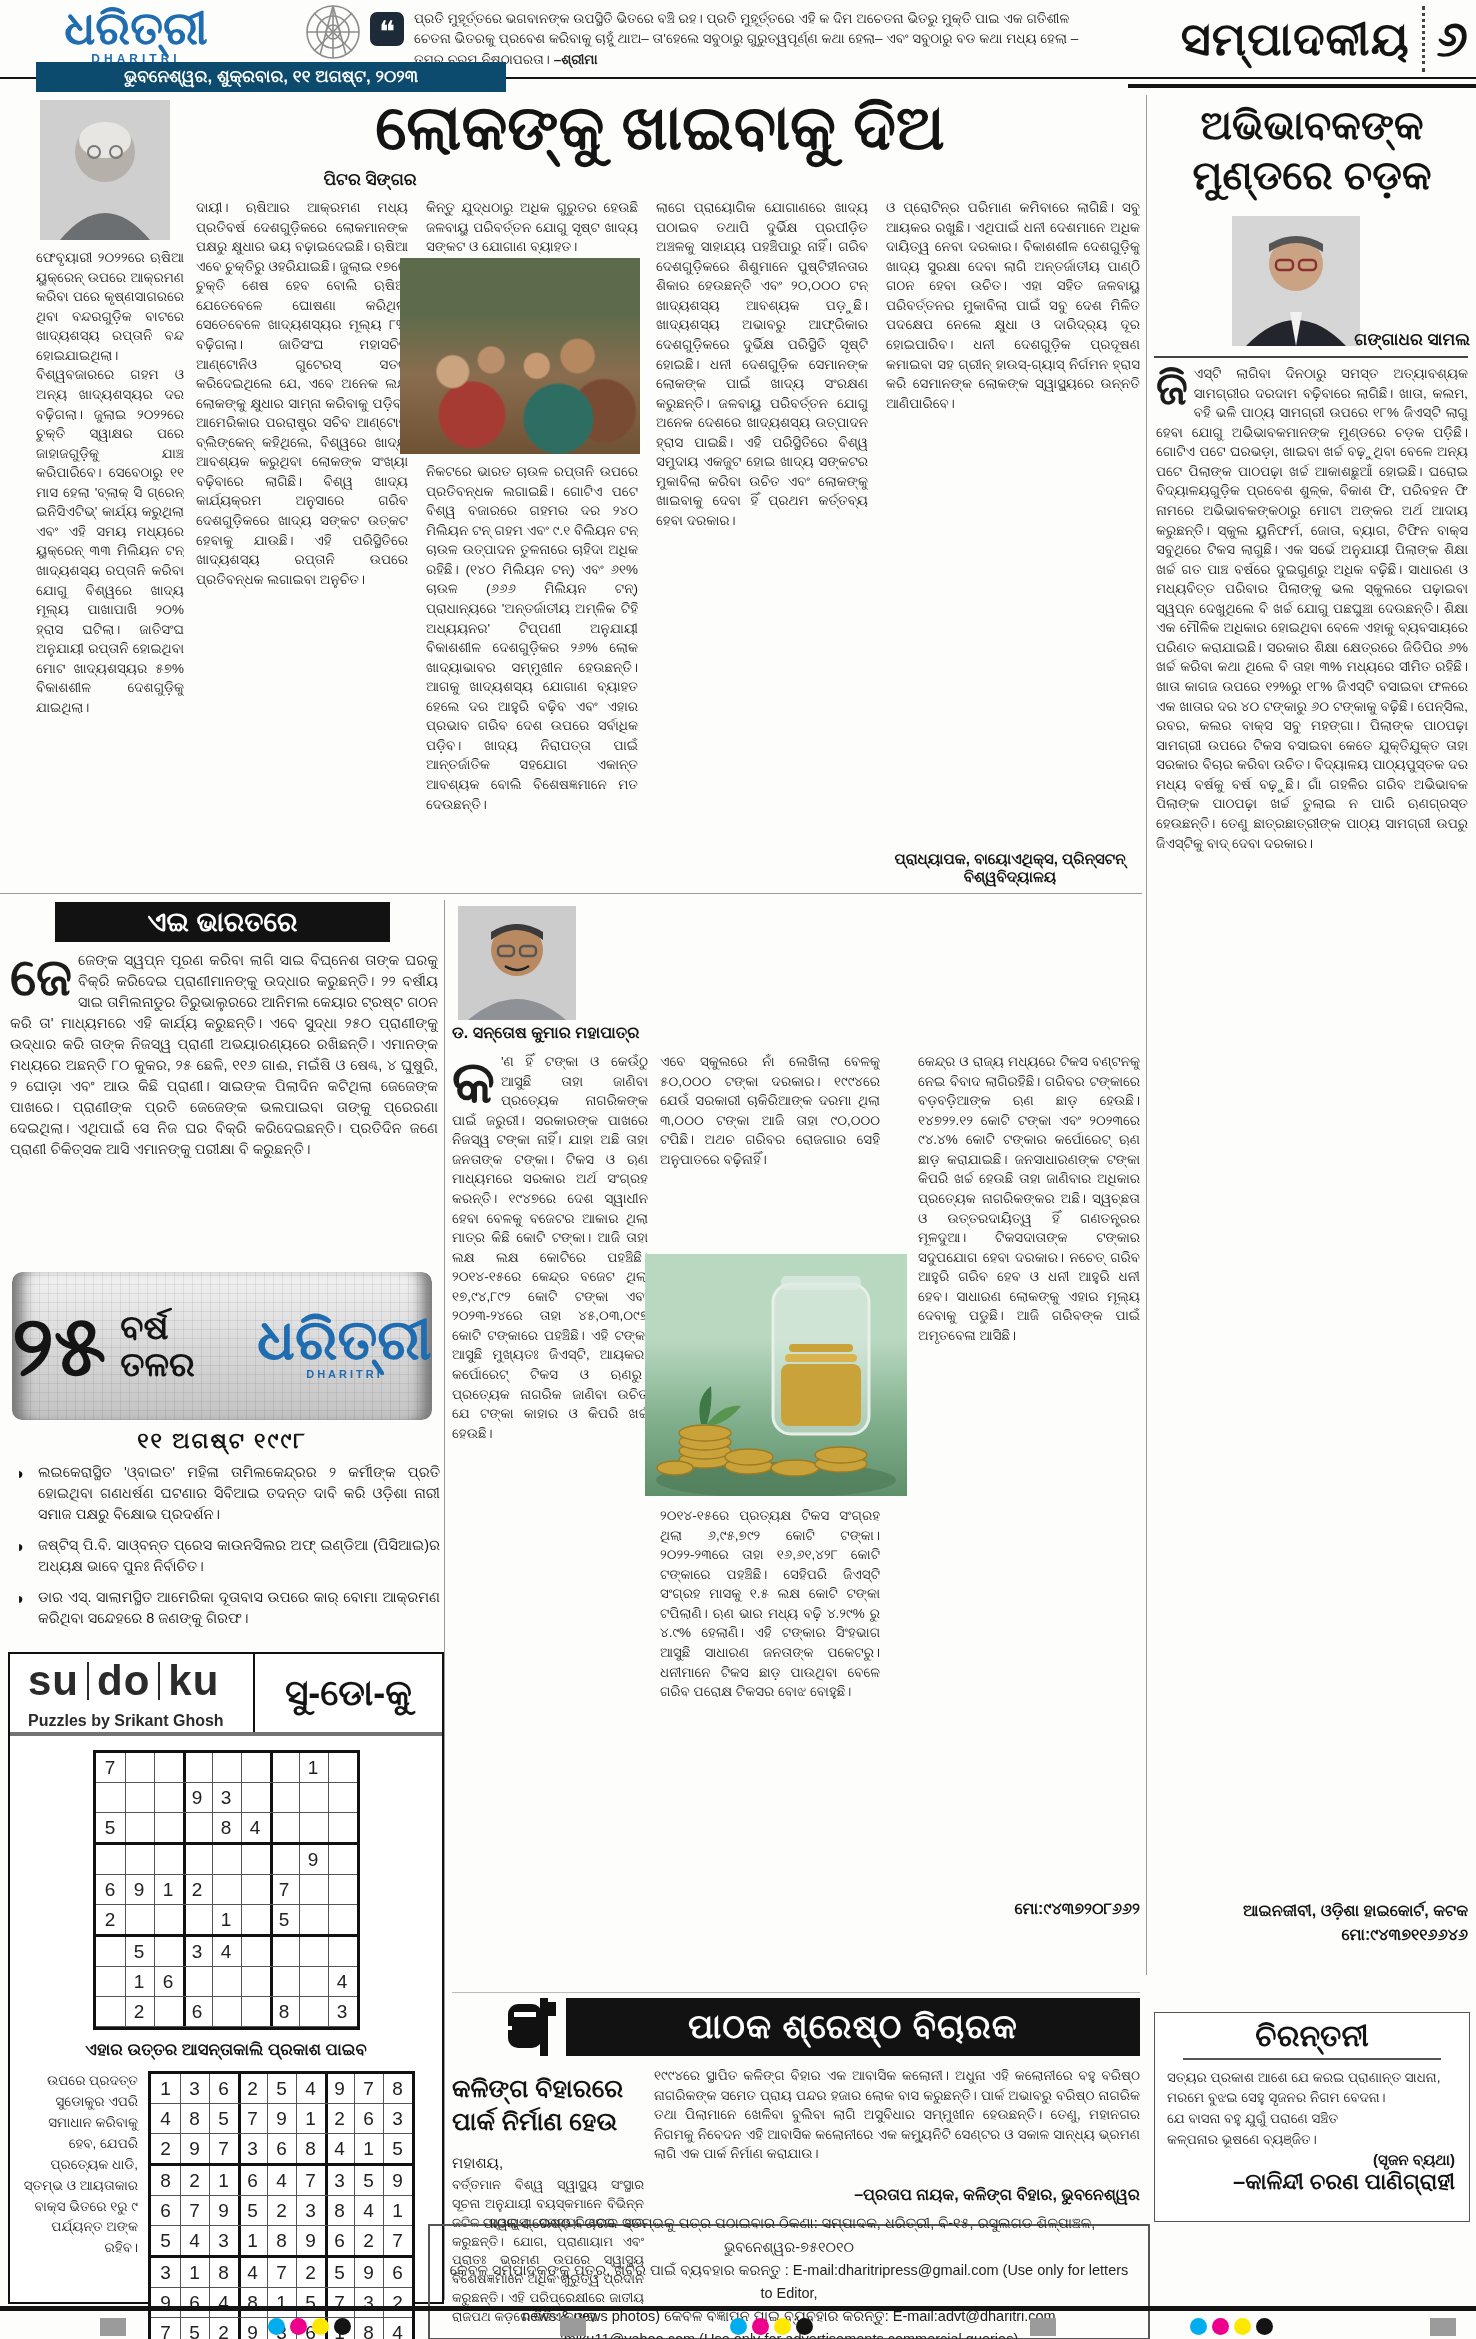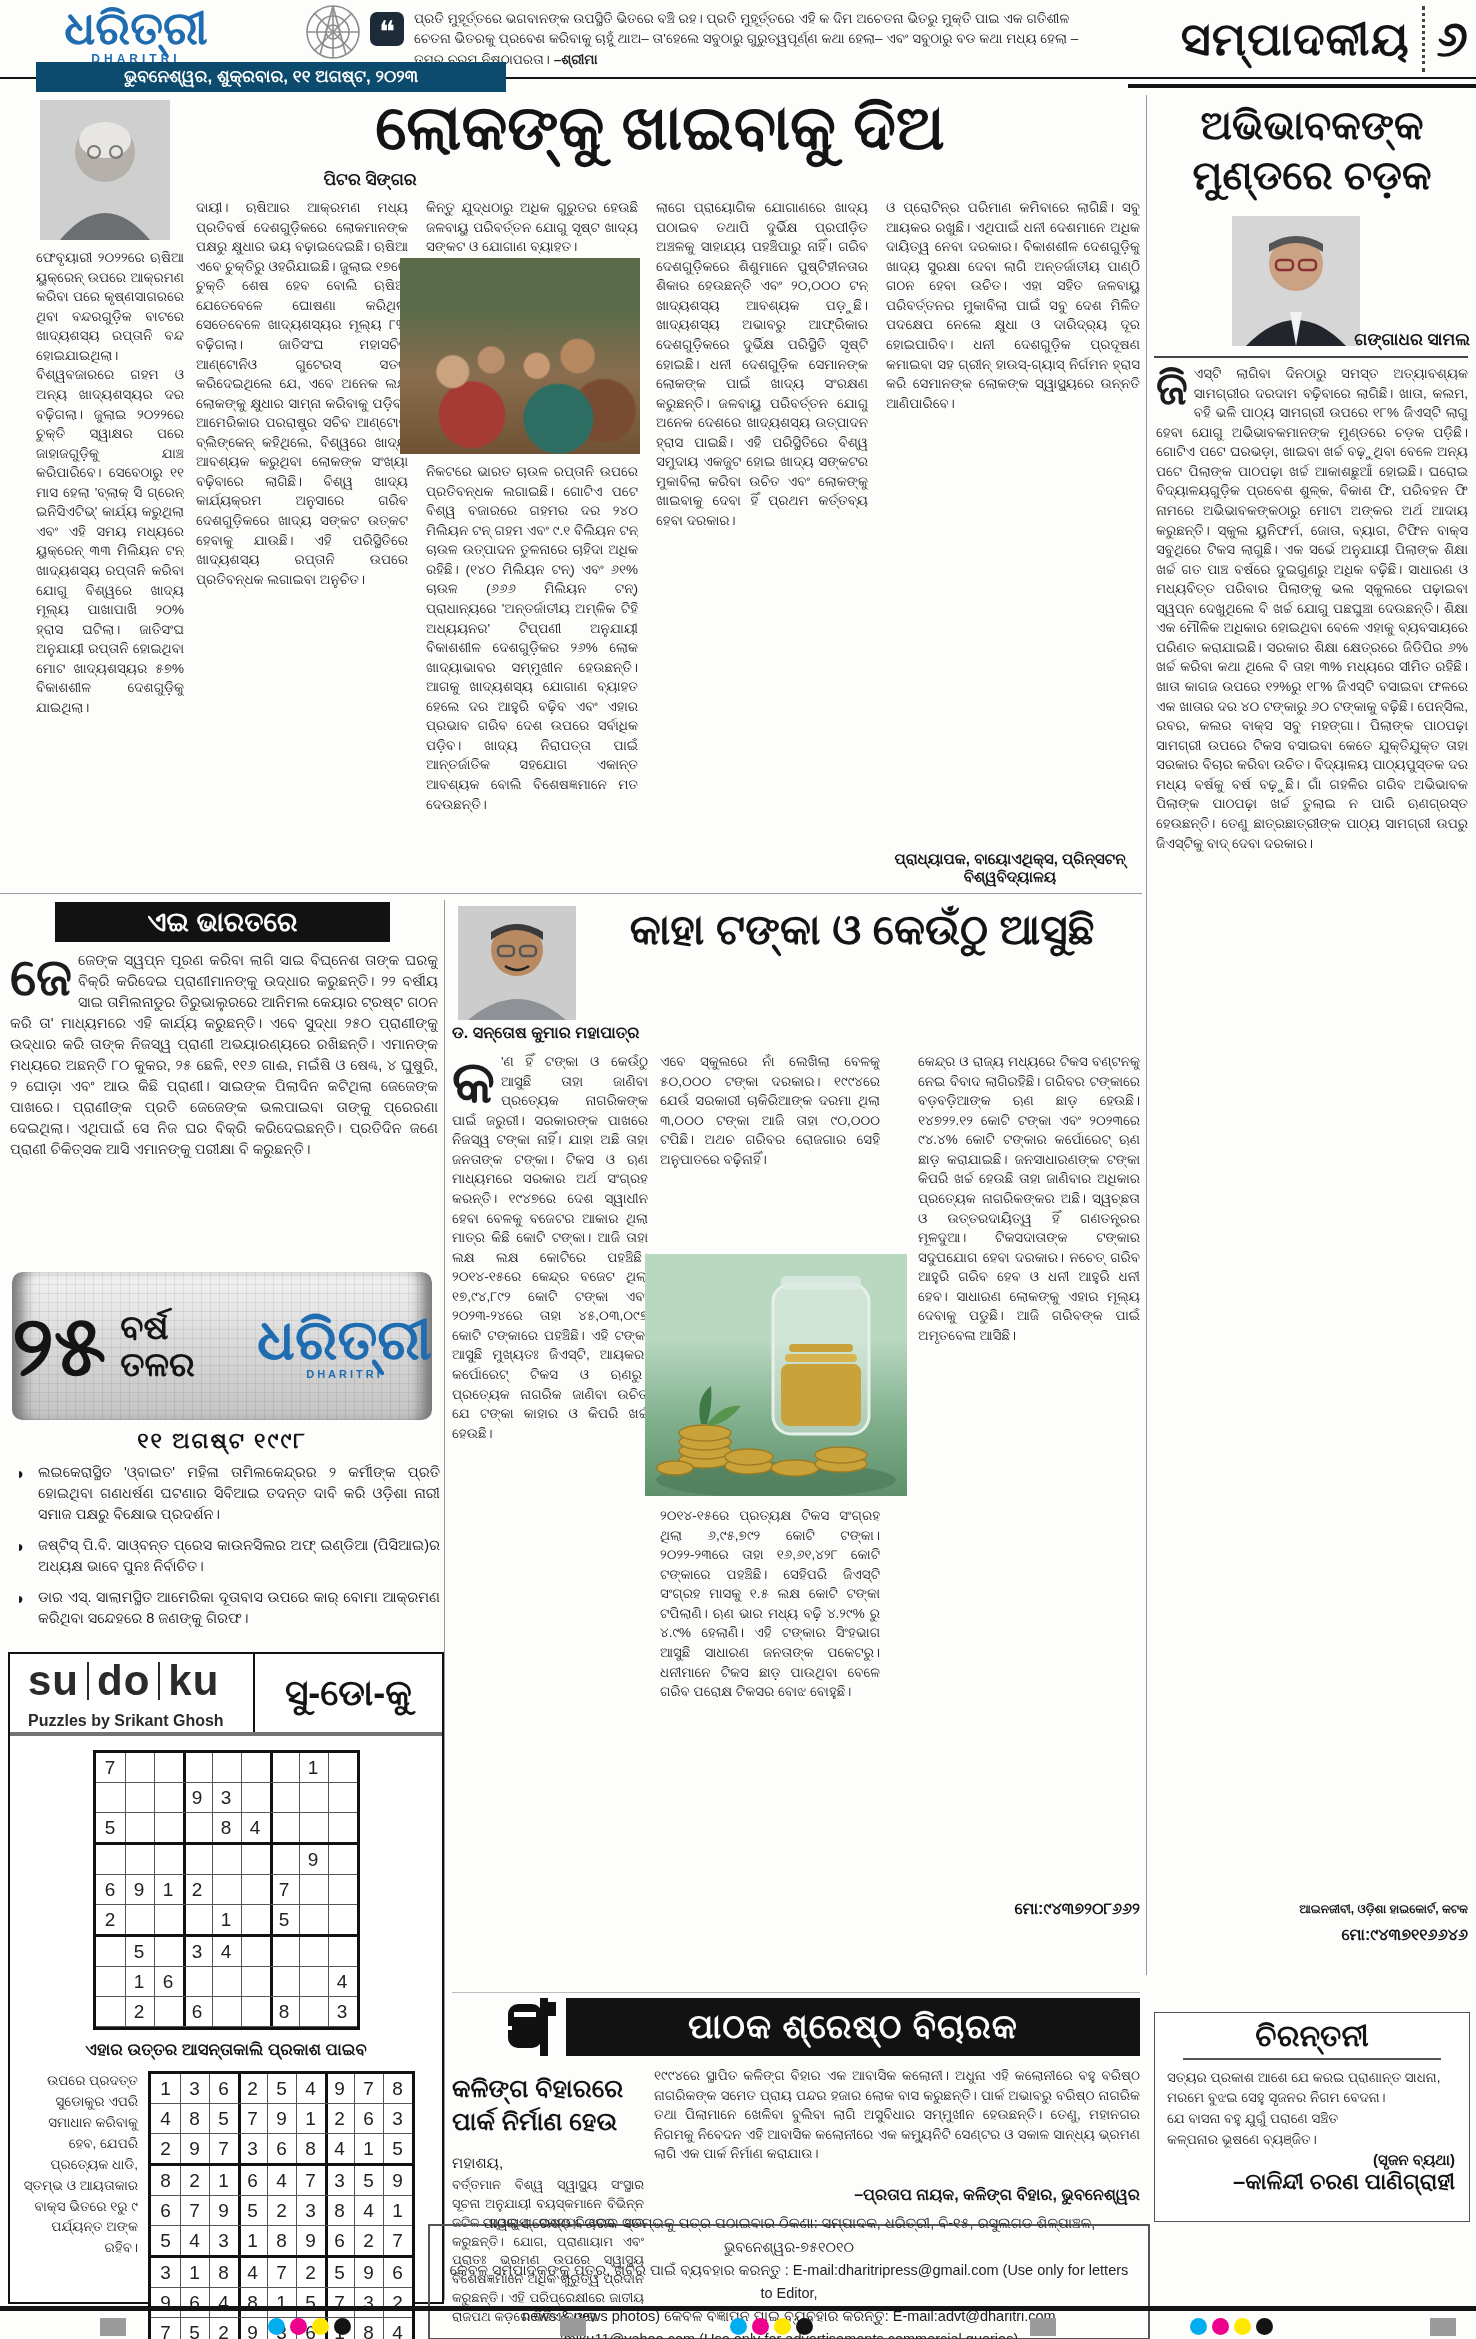--- a/index.html
+++ b/index.html
@@ -178,21 +178,21 @@
       <path d="M14 130 Q64 78 114 130 Z" fill="#23252c"></path>
       <path d="M58 96 L64 130 L70 96 Z" fill="#f2f2f2"></path>
     </svg>
   </div>
   <div class="abs byline" style="left:1330px;top:330px;width:140px;text-align:right;">ଗଙ୍ଗାଧର ସାମଲ</div>
   <div class="abs" style="left:1154px;top:356px;width:314px;height:1.5px;background:#444;"></div>
 
   <div class="abs just" style="left:1156px;top:364px;width:312px;height:1530px;">
     <span class="dropcap">ଜି</span><span>ଏସ୍‌ଟି ଲାଗିବା ଦିନଠାରୁ ସମସ୍ତ ଅତ୍ୟାବଶ୍ୟକ ସାମଗ୍ରୀର ଦରଦାମ ବଢ଼ିବାରେ ଲାଗିଛି। ଖାତା, କଲମ, ବହି ଭଳି ପାଠ୍ୟ ସାମଗ୍ରୀ ଉପରେ ୧୮% ଜିଏସ୍‌ଟି ଲାଗୁ ହେବା ଯୋଗୁ ଅଭିଭାବକମାନଙ୍କ ମୁଣ୍ଡରେ ଚଡ଼କ ପଡ଼ିଛି। ଗୋଟିଏ ପଟେ ଘରଭଡ଼ା, ଖାଇବା ଖର୍ଚ୍ଚ ବଢ଼ୁଥିବା ବେଳେ ଅନ୍ୟ ପଟେ ପିଲାଙ୍କ ପାଠପଢ଼ା ଖର୍ଚ୍ଚ ଆକାଶଛୁଆଁ ହୋଇଛି। ଘରୋଇ ବିଦ୍ୟାଳୟଗୁଡ଼ିକ ପ୍ରବେଶ ଶୁଳ୍କ, ବିକାଶ ଫି, ପରିବହନ ଫି ନାମରେ ଅଭିଭାବକଙ୍କଠାରୁ ମୋଟା ଅଙ୍କର ଅର୍ଥ ଆଦାୟ କରୁଛନ୍ତି। ସ୍କୁଲ ୟୁନିଫର୍ମ, ଜୋତା, ବ୍ୟାଗ, ଟିଫିନ ବାକ୍ସ ସବୁଥିରେ ଟିକସ ଲାଗୁଛି। ଏକ ସର୍ଭେ ଅନୁଯାୟୀ ପିଲାଙ୍କ ଶିକ୍ଷା ଖର୍ଚ୍ଚ ଗତ ପାଞ୍ଚ ବର୍ଷରେ ଦୁଇଗୁଣରୁ ଅଧିକ ବଢ଼ିଛି। ସାଧାରଣ ଓ ମଧ୍ୟବିତ୍ତ ପରିବାର ପିଲାଙ୍କୁ ଭଲ ସ୍କୁଲରେ ପଢ଼ାଇବା ସ୍ୱପ୍ନ ଦେଖୁଥିଲେ ବି ଖର୍ଚ୍ଚ ଯୋଗୁ ପଛଘୁଞ୍ଚା ଦେଉଛନ୍ତି। ଶିକ୍ଷା ଏକ ମୌଳିକ ଅଧିକାର ହୋଇଥିବା ବେଳେ ଏହାକୁ ବ୍ୟବସାୟରେ ପରିଣତ କରାଯାଇଛି। ସରକାର ଶିକ୍ଷା କ୍ଷେତ୍ରରେ ଜିଡିପିର ୬% ଖର୍ଚ୍ଚ କରିବା କଥା ଥିଲେ ବି ତାହା ୩% ମଧ୍ୟରେ ସୀମିତ ରହିଛି। ଖାତା କାଗଜ ଉପରେ ୧୨%ରୁ ୧୮% ଜିଏସ୍‌ଟି ବସାଇବା ଫଳରେ ଏକ ଖାତାର ଦର ୪୦ ଟଙ୍କାରୁ ୬୦ ଟଙ୍କାକୁ ବଢ଼ିଛି। ପେନ୍‌ସିଲ, ରବର, କଲର ବାକ୍ସ ସବୁ ମହଙ୍ଗା। ପିଲାଙ୍କ ପାଠପଢ଼ା ସାମଗ୍ରୀ ଉପରେ ଟିକସ ବସାଇବା କେତେ ଯୁକ୍ତିଯୁକ୍ତ ତାହା ସରକାର ବିଚାର କରିବା ଉଚିତ। ବିଦ୍ୟାଳୟ ପାଠ୍ୟପୁସ୍ତକ ଦର ମଧ୍ୟ ବର୍ଷକୁ ବର୍ଷ ବଢ଼ୁଛି। ଗାଁ ଗହଳିର ଗରିବ ଅଭିଭାବକ ପିଲାଙ୍କ ପାଠପଢ଼ା ଖର୍ଚ୍ଚ ତୁଲାଇ ନ ପାରି ଋଣଗ୍ରସ୍ତ ହେଉଛନ୍ତି। ତେଣୁ ଛାତ୍ରଛାତ୍ରୀଙ୍କ ପାଠ୍ୟ ସାମଗ୍ରୀ ଉପରୁ ଜିଏସ୍‌ଟିକୁ ବାଦ୍ ଦେବା ଦରକାର।</span>
   </div>
-  <div class="abs signoff" style="left:1156px;top:1902px;width:312px;text-align:right;font-size:12px;">ଆଇନଜୀବୀ, ଓଡ଼ିଶା ହାଇକୋର୍ଟ, କଟକ</div>
+  <div class="abs signoff" style="left:1156px;top:1902px;width:312px;text-align:right;font-size:16px;">ଆଇନଜୀବୀ, ଓଡ଼ିଶା ହାଇକୋର୍ଟ, କଟକ</div>
   <div class="abs signoff" style="left:1156px;top:1926px;width:312px;text-align:right;font-size:16px;">ମୋ:୯୪୩୭୧୧୬୬୪୬</div>
 
   <div class="abs black-band" style="left:55px;top:902px;width:335px;height:40px;font-size:27px;">ଏଇ ଭାରତରେ</div>
   <div class="abs just" style="left:10px;top:950px;width:428px;height:314px;font-size:14.5px;">
     <span class="dropcap" style="font-size:52px;">ଜେ</span><span>ଜେଙ୍କ ସ୍ୱପ୍ନ ପୂରଣ କରିବା ଲାଗି ସାଇ ବିଘ୍ନେଶ ତାଙ୍କ ଘରକୁ ବିକ୍ରି କରିଦେଇ ପ୍ରାଣୀମାନଙ୍କୁ ଉଦ୍ଧାର କରୁଛନ୍ତି। ୨୨ ବର୍ଷୀୟ ସାଇ ତାମିଲନାଡୁର ତିରୁଭାଲୁରରେ ଆନିମଲ କେୟାର ଟ୍ରଷ୍ଟ ଗଠନ କରି ତା' ମାଧ୍ୟମରେ ଏହି କାର୍ଯ୍ୟ କରୁଛନ୍ତି। ଏବେ ସୁଦ୍ଧା ୨୫୦ ପ୍ରାଣୀଙ୍କୁ ଉଦ୍ଧାର କରି ତାଙ୍କ ନିଜସ୍ୱ ପ୍ରାଣୀ ଅଭୟାରଣ୍ୟରେ ରଖିଛନ୍ତି। ଏମାନଙ୍କ ମଧ୍ୟରେ ଅଛନ୍ତି ୮୦ କୁକର, ୨୫ ଛେଳି, ୧୧୬ ଗାଈ, ମଇଁଷି ଓ ଷେଣ୍ଢ, ୪ ଘୁଷୁରି, ୨ ଘୋଡ଼ା ଏବଂ ଆଉ କିଛି ପ୍ରାଣୀ। ସାଇଙ୍କ ପିଲାଦିନ କଟିଥିଲା ଜେଜେଙ୍କ ପାଖରେ। ପ୍ରାଣୀଙ୍କ ପ୍ରତି ଜେଜେଙ୍କ ଭଲପାଇବା ତାଙ୍କୁ ପ୍ରେରଣା ଦେଇଥିଲା। ଏଥିପାଇଁ ସେ ନିଜ ଘର ବିକ୍ରି କରିଦେଇଛନ୍ତି। ପ୍ରତିଦିନ ଜଣେ ପ୍ରାଣୀ ଚିକିତ୍ସକ ଆସି ଏମାନଙ୍କୁ ପରୀକ୍ଷା ବି କରୁଛନ୍ତି।</span>
   </div>
 
   <div class="abs banner25" style="left:12px;top:1272px;width:420px;height:148px;">
     <span class="b25-num">୨୫</span>
     <span class="b25-txt">ବର୍ଷ ତଳର</span>
@@ -415,21 +415,20 @@
     <svg width="118" height="114" viewBox="0 0 118 114">
       <rect width="118" height="114" fill="#cccccc"></rect>
       <circle cx="59" cy="44" r="26" fill="#b98a62"></circle>
       <path d="M33 34 Q59 14 85 34 L85 26 Q59 10 33 26 Z" fill="#3a3a3a"></path>
       <rect x="40" y="40" width="16" height="10" rx="4" fill="none" stroke="#555" stroke-width="2.4"></rect>
       <rect x="62" y="40" width="16" height="10" rx="4" fill="none" stroke="#555" stroke-width="2.4"></rect>
       <path d="M47 60 Q59 68 71 60" stroke="#222" stroke-width="2.5" fill="none"></path>
       <path d="M10 114 Q59 72 108 114 Z" fill="#8e9296"></path>
     </svg>
   </div>
-  <div class="abs mid-headline center" style="left:584px;top:906px;width:556px;">କାହା ଟଙ୍କା ଓ କେଉଁଠୁ ଆସୁଛି</div>
   <div class="abs byline" style="left:452px;top:1024px;width:260px;font-size:16px;">ଡ. ସନ୍ତୋଷ କୁମାର ମହାପାତ୍ର</div>
 
   <div class="abs just" style="left:452px;top:1052px;width:196px;height:878px;">
     <span class="dropcap" style="font-size:58px;">କ</span><span>'ଣ ହିଁ ଟଙ୍କା ଓ କେଉଁଠୁ ଆସୁଛି ତାହା ଜାଣିବା ପ୍ରତ୍ୟେକ ନାଗରିକଙ୍କ ପାଇଁ ଜରୁରୀ। ସରକାରଙ୍କ ପାଖରେ ନିଜସ୍ୱ ଟଙ୍କା ନାହିଁ। ଯାହା ଅଛି ତାହା ଜନତାଙ୍କ ଟଙ୍କା। ଟିକସ ଓ ଋଣ ମାଧ୍ୟମରେ ସରକାର ଅର୍ଥ ସଂଗ୍ରହ କରନ୍ତି। ୧୯୪୭ରେ ଦେଶ ସ୍ୱାଧୀନ ହେବା ବେଳକୁ ବଜେଟର ଆକାର ଥିଲା ମାତ୍ର କିଛି କୋଟି ଟଙ୍କା। ଆଜି ତାହା ଲକ୍ଷ ଲକ୍ଷ କୋଟିରେ ପହଞ୍ଚିଛି। ୨୦୧୪-୧୫ରେ କେନ୍ଦ୍ର ବଜେଟ ଥିଲା ୧୭,୯୪,୮୯୨ କୋଟି ଟଙ୍କା ଏବଂ ୨୦୨୩-୨୪ରେ ତାହା ୪୫,୦୩,୦୯୭ କୋଟି ଟଙ୍କାରେ ପହଞ୍ଚିଛି। ଏହି ଟଙ୍କା ଆସୁଛି ମୁଖ୍ୟତଃ ଜିଏସ୍‌ଟି, ଆୟକର, କର୍ପୋରେଟ୍ ଟିକସ ଓ ଋଣରୁ। ପ୍ରତ୍ୟେକ ନାଗରିକ ଜାଣିବା ଉଚିତ ଯେ ଟଙ୍କା କାହାର ଓ କିପରି ଖର୍ଚ୍ଚ ହେଉଛି।</span>
   </div>
   <div class="abs just" style="left:660px;top:1052px;width:220px;height:196px;">ଏବେ ସ୍କୁଲରେ ନାଁ ଲେଖିଲା ବେଳକୁ ୫୦,୦୦୦ ଟଙ୍କା ଦରକାର। ୧୯୯୪ରେ ଯେଉଁ ସରକାରୀ ଚାକିରିଆଙ୍କ ଦରମା ଥିଲା ୩,୦୦୦ ଟଙ୍କା ଆଜି ତାହା ୯୦,୦୦୦ ଟପିଛି। ଅଥଚ ଗରିବର ରୋଜଗାର ସେହି ଅନୁପାତରେ ବଢ଼ିନାହିଁ।</div>
 
   <div class="abs" style="left:645px;top:1254px;width:262px;height:242px;overflow:hidden;
         background:linear-gradient(180deg,#b9d8c0 0 35%,#7fae8b 70%,#5f8f6b);">
     <svg width="262" height="242" viewBox="0 0 262 242">

